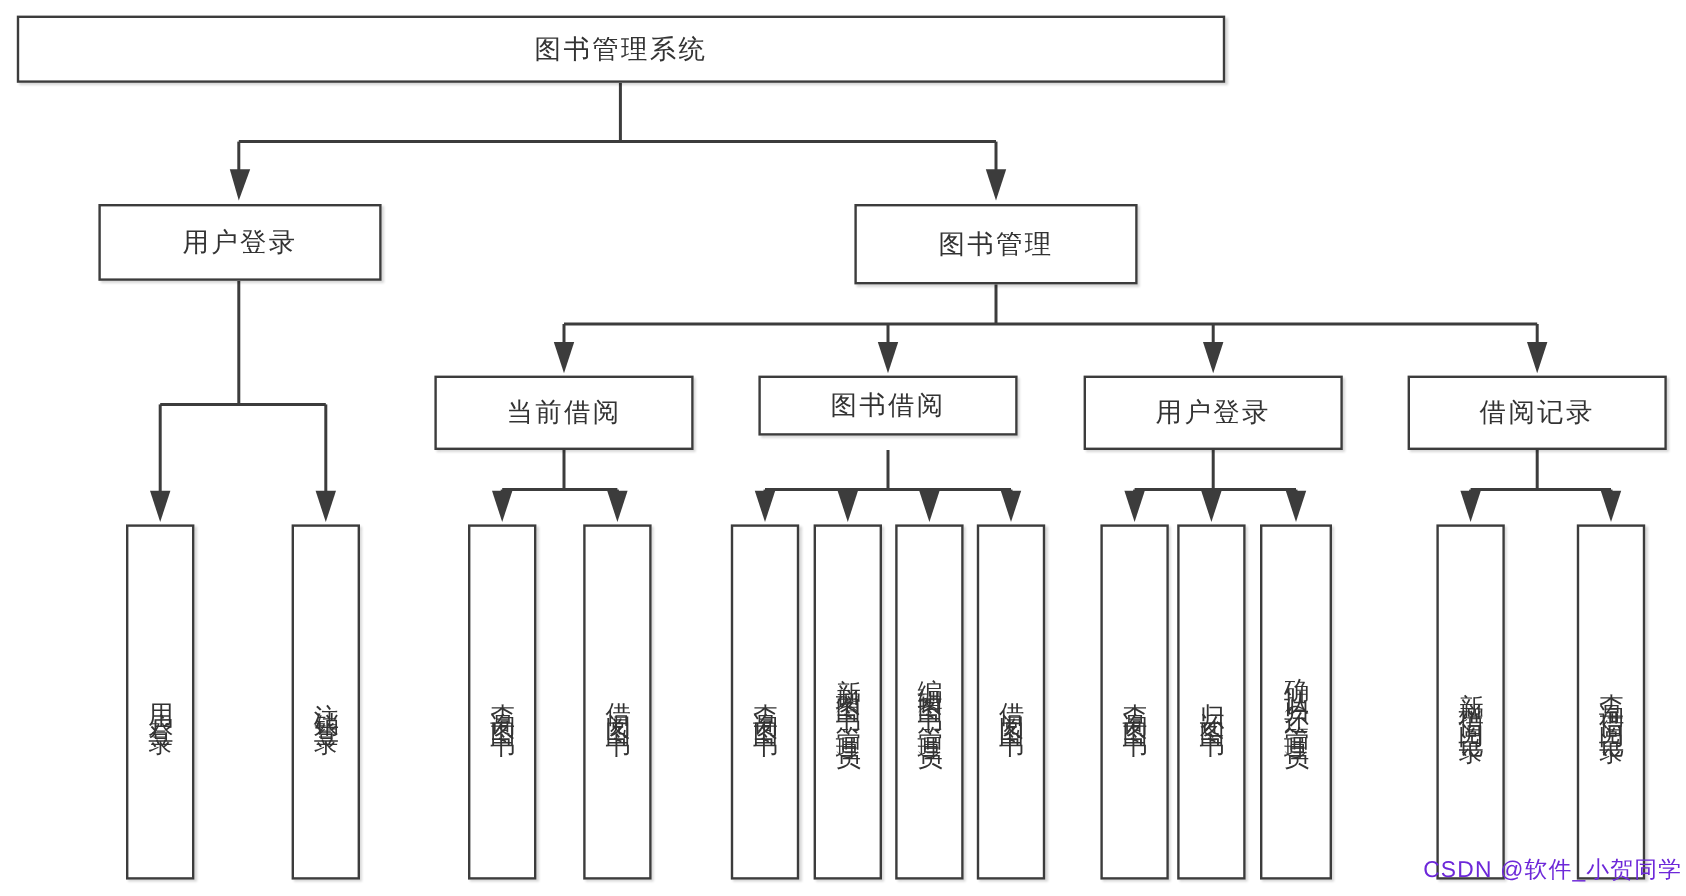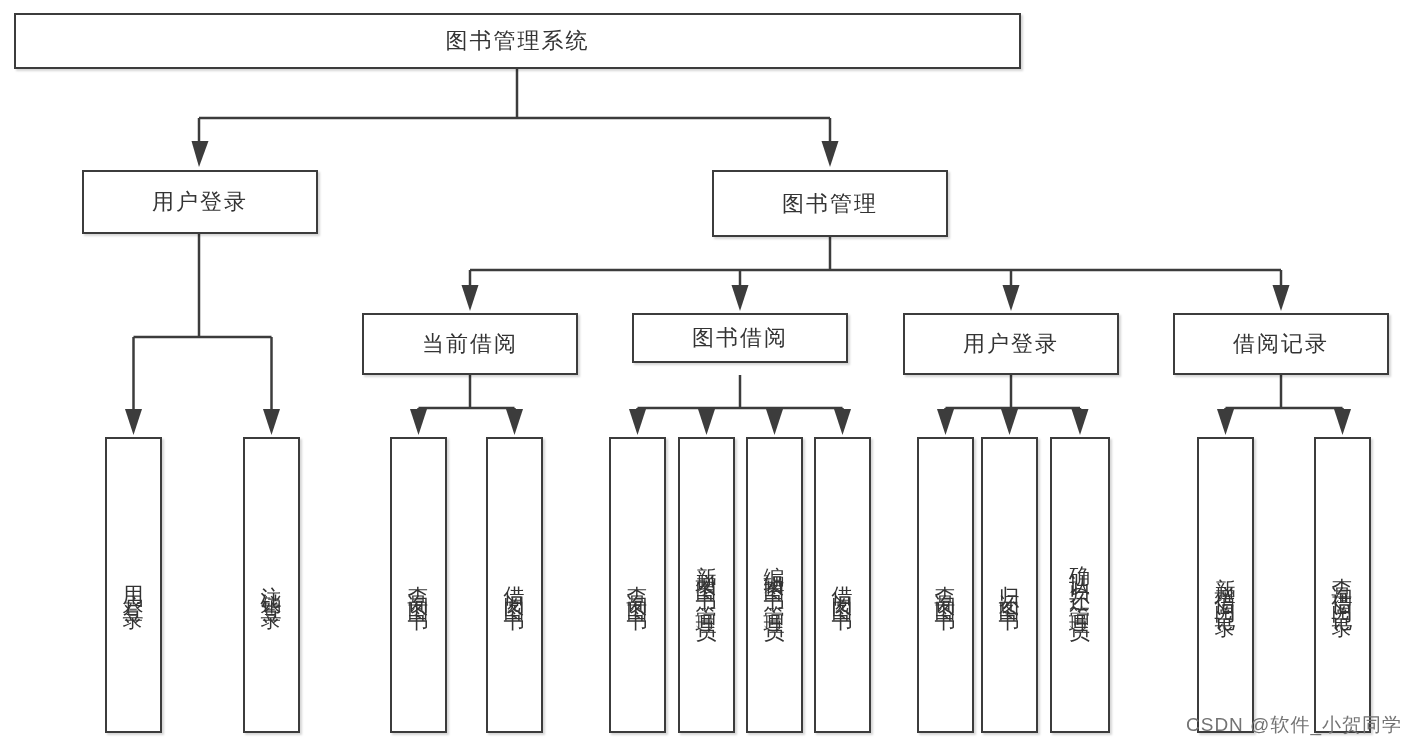--- a/index.html
+++ b/index.html
@@ -25,21 +25,21 @@
     font-size:22px;color:#333333;letter-spacing:2px;white-space:nowrap;
   }
   .node.v .lbl{
     writing-mode:vertical-rl;
     text-orientation:mixed;
     font-size:21px;color:#333333;letter-spacing:8px;
     line-height:1;
   }
   .watermark{
     position:absolute;left:1186px;top:712px;
-    font-size:19px;color:#737373;letter-spacing:1px;
+    font-size:19px;color:#6d28d9;letter-spacing:1px;
     white-space:nowrap;z-index:5;
   }
 </style>
 </head>
 <body>
 
 <div class="canvas">
 
   <svg class="connectors" width="1405" height="747" aria-hidden="true">
     <g stroke="#3c3c3c" stroke-width="2.5" fill="none">

